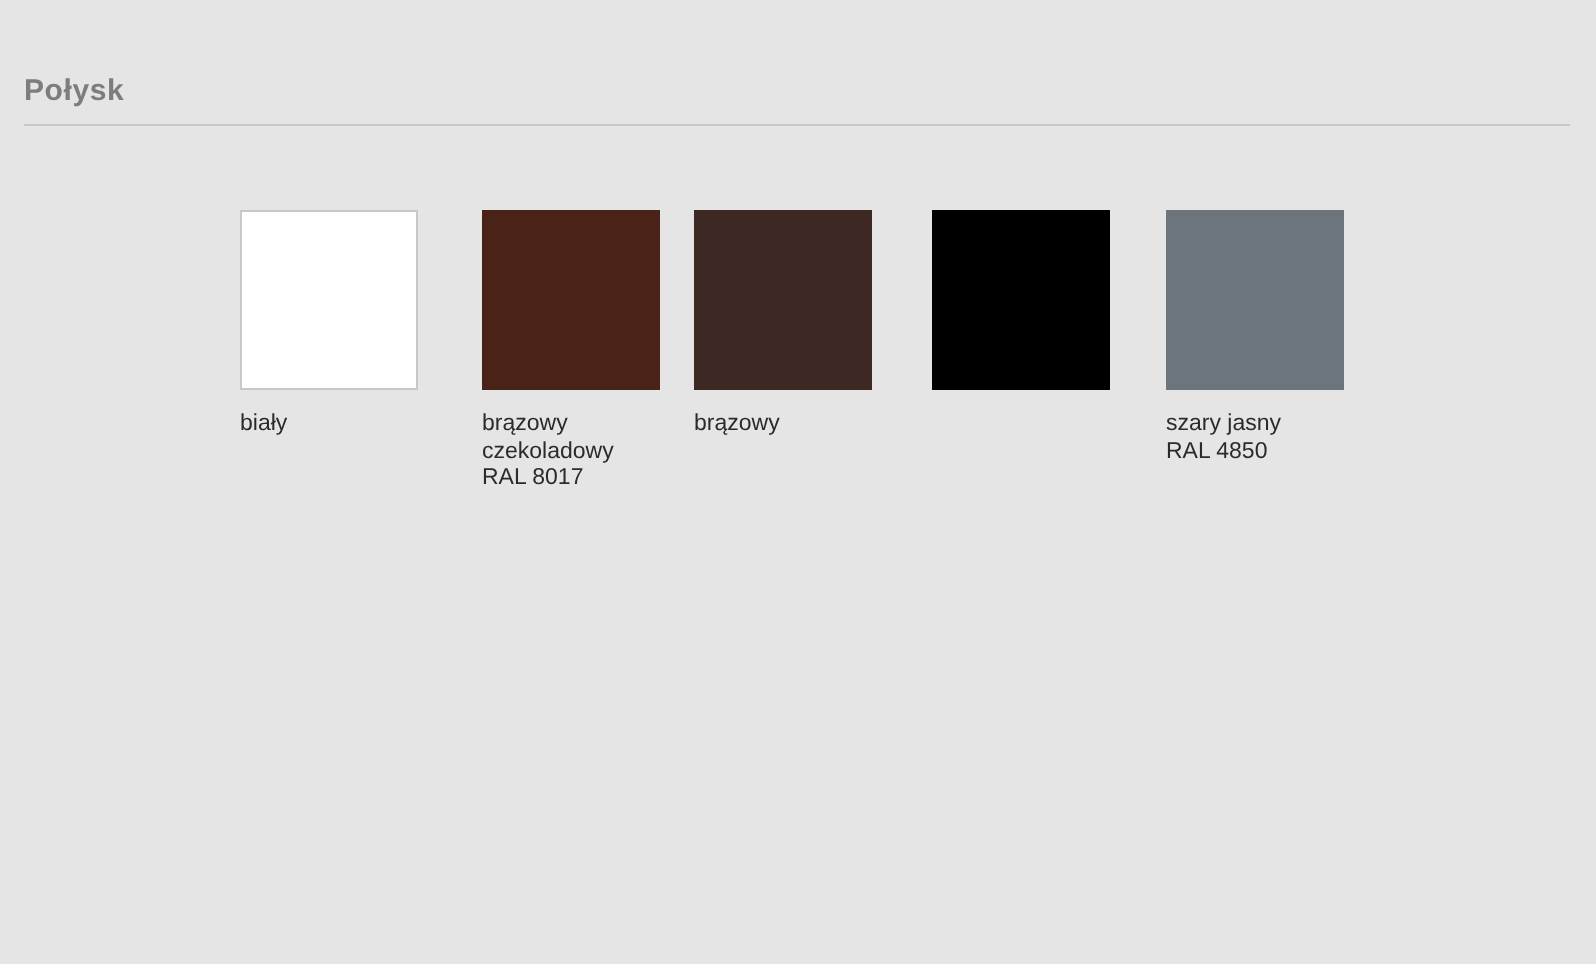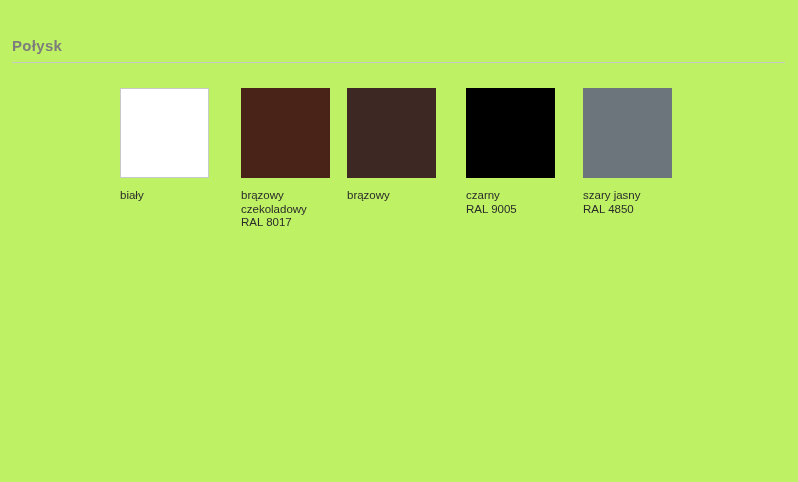--- a/index.html
+++ b/index.html
@@ -11,21 +11,21 @@
     height: 482px;
     background: #ffffff;
     font-family: "Liberation Sans", sans-serif;
     overflow: hidden;
     position: relative;
   }
 
   .page {
     position: absolute;
     inset: 0;
-    background: #bef264;
+    background: #e5e5e5;
   }
 
   .section-header {
     position: absolute;
     left: 12px;
     top: 36px;
     width: 774px;
   }
 
   .section-title {
@@ -43,21 +43,21 @@
     left: 12px;
     top: 62px;
     width: 773px;
     height: 1px;
     background: #c9c9c9;
   }
 
   .swatch-grid {
     position: absolute;
     left: 0;
-    top: 88px;
+    top: 105px;
     width: 706px;
     height: 180px;
   }
 
   .swatch-item {
     position: absolute;
     top: 0;
     width: 120px;
   }
 
@@ -105,22 +105,20 @@
 RAL 8017</div>
     </div>
 
     <div class="swatch-item" style="left:347px;">
       <div class="swatch-chip" style="background:#3e2824;"></div>
       <div class="swatch-label">brązowy</div>
     </div>
 
     <div class="swatch-item" style="left:466px;">
       <div class="swatch-chip" style="background:#000000;"></div>
-      <div class="swatch-label">czarny
-RAL 9005</div>
     </div>
 
     <div class="swatch-item" style="left:583px;">
       <div class="swatch-chip" style="background:#6b757b;"></div>
       <div class="swatch-label">szary jasny
 RAL 4850</div>
     </div>
 
   </div>
 

